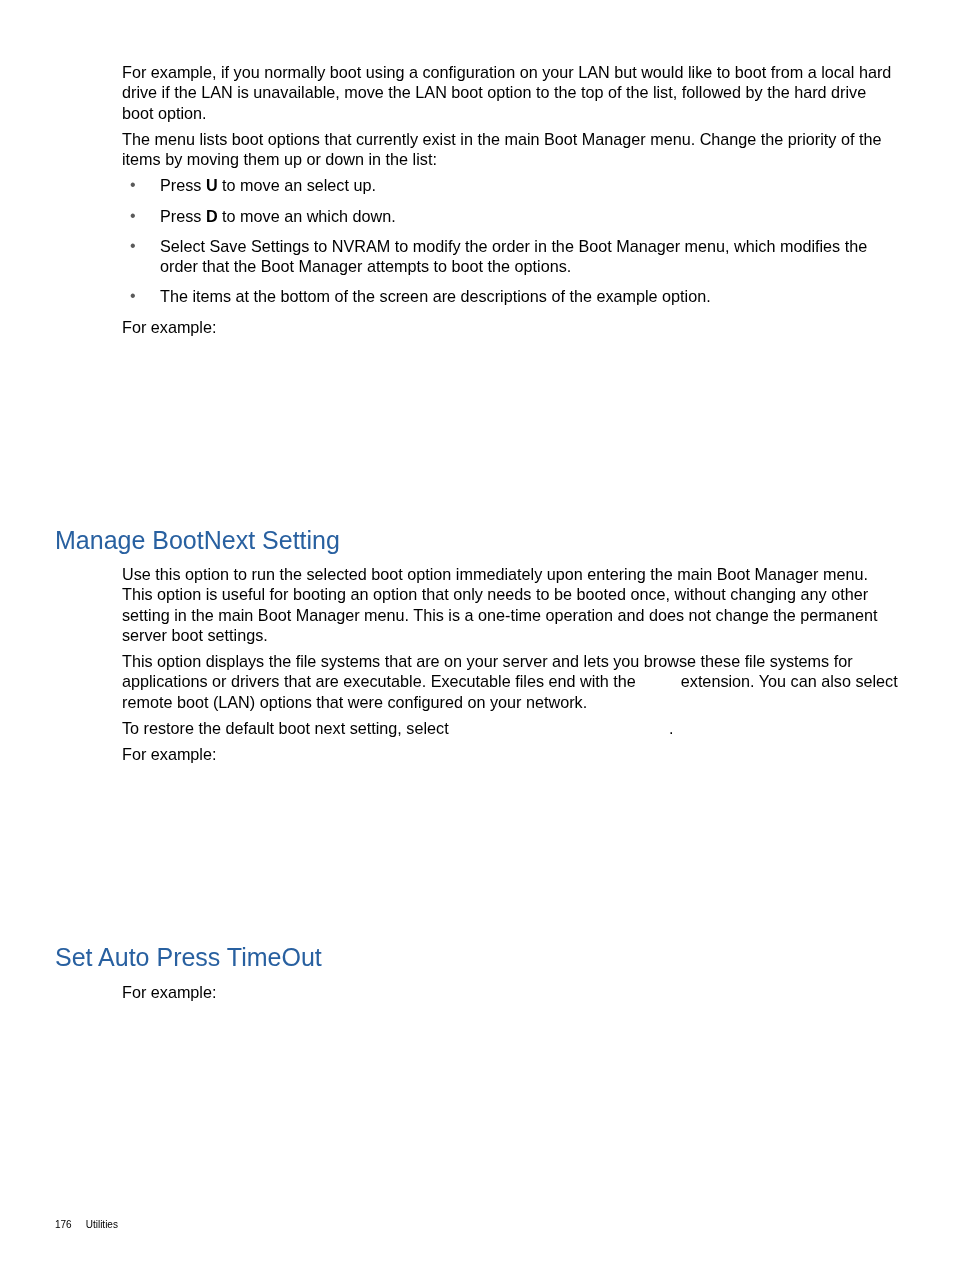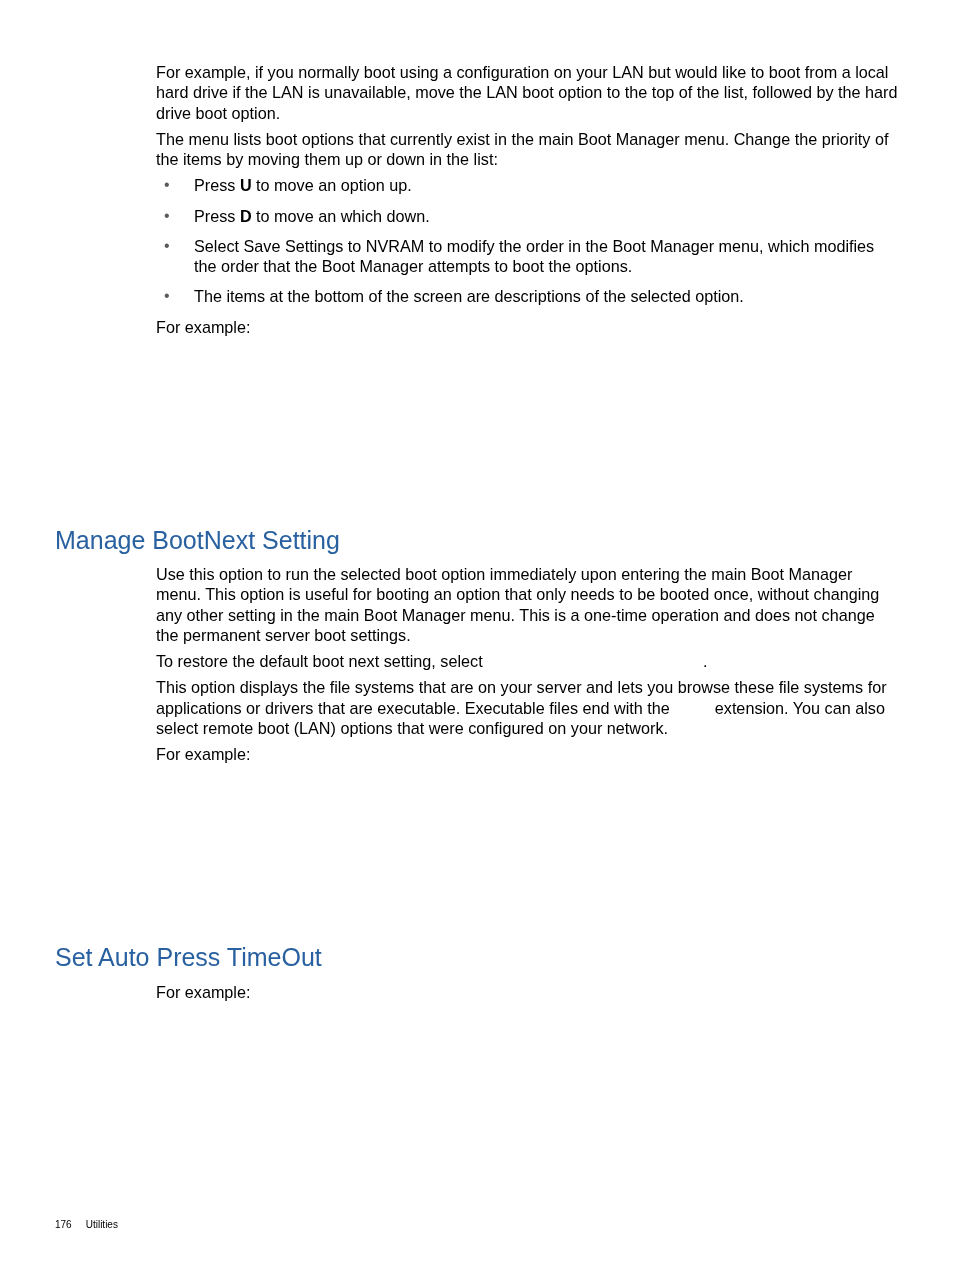--- a/index.html
+++ b/index.html
@@ -16,21 +16,21 @@
     position: relative;
   }
   .page {
     position: relative;
     width: 954px;
     height: 1271px;
     box-sizing: border-box;
     padding: 62px 55px 0 55px;
   }
   .body-indent {
-    margin-left: 101px;
+    margin-left: 67px;
     margin-right: 0;
   }
   p.para {
     margin: 0 0 6px 0;
   }
   ul.bullets {
     list-style: none;
     margin: 4px 0 6px 0;
     padding: 0;
   }
@@ -70,46 +70,46 @@
 <body>
 
 <div class="page">
 
   <div class="body-indent">
     <p class="para">For example, if you normally boot using a configuration on your LAN but would like to boot from a local hard drive if the LAN is unavailable, move the LAN boot option to the top of the list, followed by the hard drive boot option.</p>
     <p class="para">The menu lists boot options that currently exist in the main Boot Manager menu. Change the priority of the items by moving them up or down in the list:</p>
 
     <ul class="bullets">
       <li>
-        <span>Press </span><strong class="key">U</strong><span> to move an option up.</span>
+        <span>Press </span><strong class="key">U</strong><span> to move an select up.</span>
       </li>
       <li>
         <span>Press </span><strong class="key">D</strong><span> to move an which down.</span>
       </li>
       <li>
         <span>Select Save Settings to NVRAM to modify the order in the Boot Manager menu, which modifies the order that the Boot Manager attempts to boot the options.</span>
       </li>
       <li>
-        <span>The items at the bottom of the screen are descriptions of the selected option.</span>
+        <span>The items at the bottom of the screen are descriptions of the example option.</span>
       </li>
     </ul>
 
     <p class="para">For example:</p>
   </div>
 
   <div class="sec1-gap"></div>
 
   <h3 class="section">Manage BootNext Setting</h3>
   <div class="body-indent">
     <p class="para">Use this option to run the selected boot option immediately upon entering the main Boot Manager menu. This option is useful for booting an option that only needs to be booted once, without changing any other setting in the main Boot Manager menu. This is a one-time operation and does not change the permanent server boot settings.</p>
     <p class="para">
-      <span>To restore the default boot next setting, select </span>&nbsp;&nbsp;&nbsp;&nbsp;&nbsp;&nbsp;&nbsp;&nbsp;&nbsp;&nbsp;&nbsp;&nbsp;&nbsp;&nbsp;&nbsp;&nbsp;&nbsp;&nbsp;&nbsp;&nbsp;&nbsp;&nbsp;&nbsp;&nbsp;&nbsp;&nbsp;&nbsp;&nbsp;&nbsp;&nbsp;&nbsp;&nbsp;&nbsp;&nbsp;&nbsp;&nbsp;&nbsp;&nbsp;&nbsp;&nbsp;&nbsp;&nbsp;&nbsp;&nbsp;&nbsp;&nbsp;&nbsp;&nbsp;<span>.</span>
+      <span>This option displays the file systems that are on your server and lets you browse these file systems for applications or drivers that are executable. Executable files end with the </span>&nbsp;&nbsp;&nbsp;&nbsp;&nbsp;&nbsp;&nbsp;&nbsp;<span> extension. You can also select remote boot (LAN) options that were configured on your network.</span>
     </p>
     <p class="para">
-      <span>This option displays the file systems that are on your server and lets you browse these file systems for applications or drivers that are executable. Executable files end with the </span>&nbsp;&nbsp;&nbsp;&nbsp;&nbsp;&nbsp;&nbsp;&nbsp;<span> extension. You can also select remote boot (LAN) options that were configured on your network.</span>
+      <span>To restore the default boot next setting, select </span>&nbsp;&nbsp;&nbsp;&nbsp;&nbsp;&nbsp;&nbsp;&nbsp;&nbsp;&nbsp;&nbsp;&nbsp;&nbsp;&nbsp;&nbsp;&nbsp;&nbsp;&nbsp;&nbsp;&nbsp;&nbsp;&nbsp;&nbsp;&nbsp;&nbsp;&nbsp;&nbsp;&nbsp;&nbsp;&nbsp;&nbsp;&nbsp;&nbsp;&nbsp;&nbsp;&nbsp;&nbsp;&nbsp;&nbsp;&nbsp;&nbsp;&nbsp;&nbsp;&nbsp;&nbsp;&nbsp;&nbsp;&nbsp;<span>.</span>
     </p>
     <p class="para">For example:</p>
   </div>
 
   <div class="sec2-gap"></div>
 
   <h3 class="section">Set Auto Press TimeOut</h3>
   <div class="body-indent">
     <p class="para">For example:</p>
   </div>

